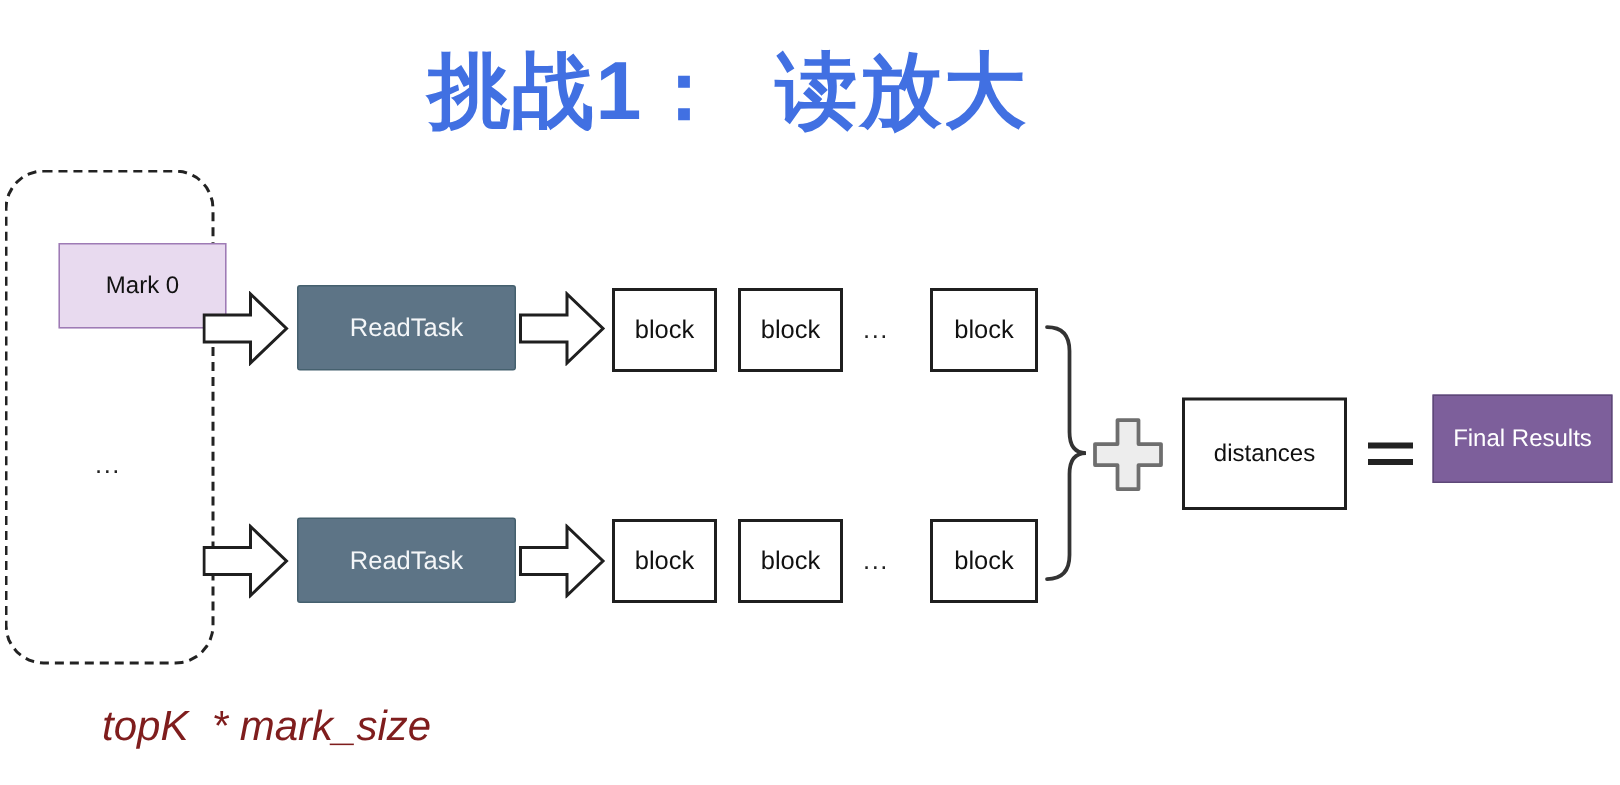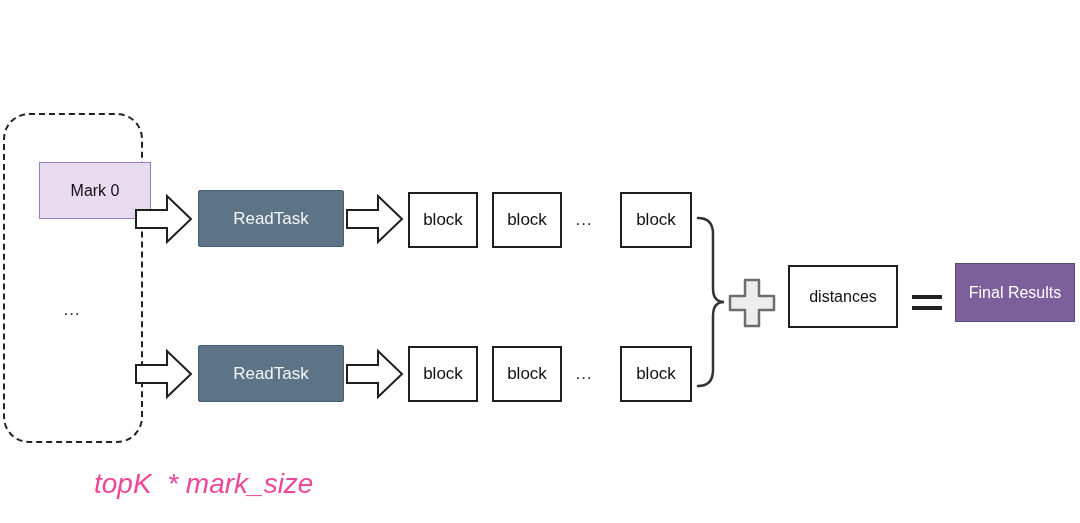--- a/index.html
+++ b/index.html
@@ -42,28 +42,29 @@
     font-size:16px;color:#111;
   }
   .equals-bar{background:#222;width:30px;height:4px;}
   .final-box{
     background:var(--final-fill,#7D5F9B);
     border:1.5px solid var(--final-border,#5E4878);
     display:flex;align-items:center;justify-content:center;
     font-size:16px;color:#ffffff;
   }
   .footnote{
-    left:94px;top:468px;font-size:28px;font-style:italic;color:#ec4899;white-space:pre;
+    left:68px;top:468px;font-size:28px;font-style:italic;color:#7f1d1d;white-space:pre;
   }
 </style>
 </head>
 <body>
 
 <div class="canvas">
 
+  <div class="abs title">挑战1：  读放大</div>
 
   <div class="abs dashed-panel"></div>
   <div class="abs mark-box" style="left:17px;top:162px;width:112px;height:57px;margin-left:22px;">
     <span>Mark 0</span>
   </div>
   <div class="abs ellipsis" style="left:56px;top:300px;width:32px;">...</div>
 
   <svg class="abs" style="left:135px;top:194px;" width="58" height="50">
     <polygon points="1,16 32,16 32,2 56,25 32,48 32,34 1,34" fill="#ffffff" stroke="#1F1F1F" stroke-width="2"></polygon>
   </svg>
@@ -109,21 +110,21 @@
   </div>
 
   <svg class="abs" style="left:690px;top:212px;" width="42" height="186">
     <path d="M8,6 Q23,6 23,22 L23,76 Q23,90 34,90 Q23,90 23,104 L23,158 Q23,174 8,174" fill="none" stroke="#333" stroke-width="2.5" stroke-linecap="round"></path>
   </svg>
 
   <svg class="abs" style="left:728px;top:278px;" width="50" height="50">
     <polygon points="17,2 31,2 31,18 46,18 46,32 31,32 31,48 17,48 17,32 2,32 2,18 17,18" fill="#EDEDED" stroke="#6E6E6E" stroke-width="2.5" stroke-linejoin="round"></polygon>
   </svg>
 
-  <div class="abs distances-box" style="left:788px;top:265px;width:110px;height:63px;">
+  <div class="abs distances-box" style="left:788px;top:265px;width:110px;height:75px;">
     <span>distances</span>
   </div>
 
   <div class="abs equals-bar" style="left:912px;top:295px;"></div>
   <div class="abs equals-bar" style="left:912px;top:306px;"></div>
 
   <div class="abs final-box" style="left:955px;top:263px;width:120px;height:59px;">
     <span>Final Results</span>
   </div>
 

